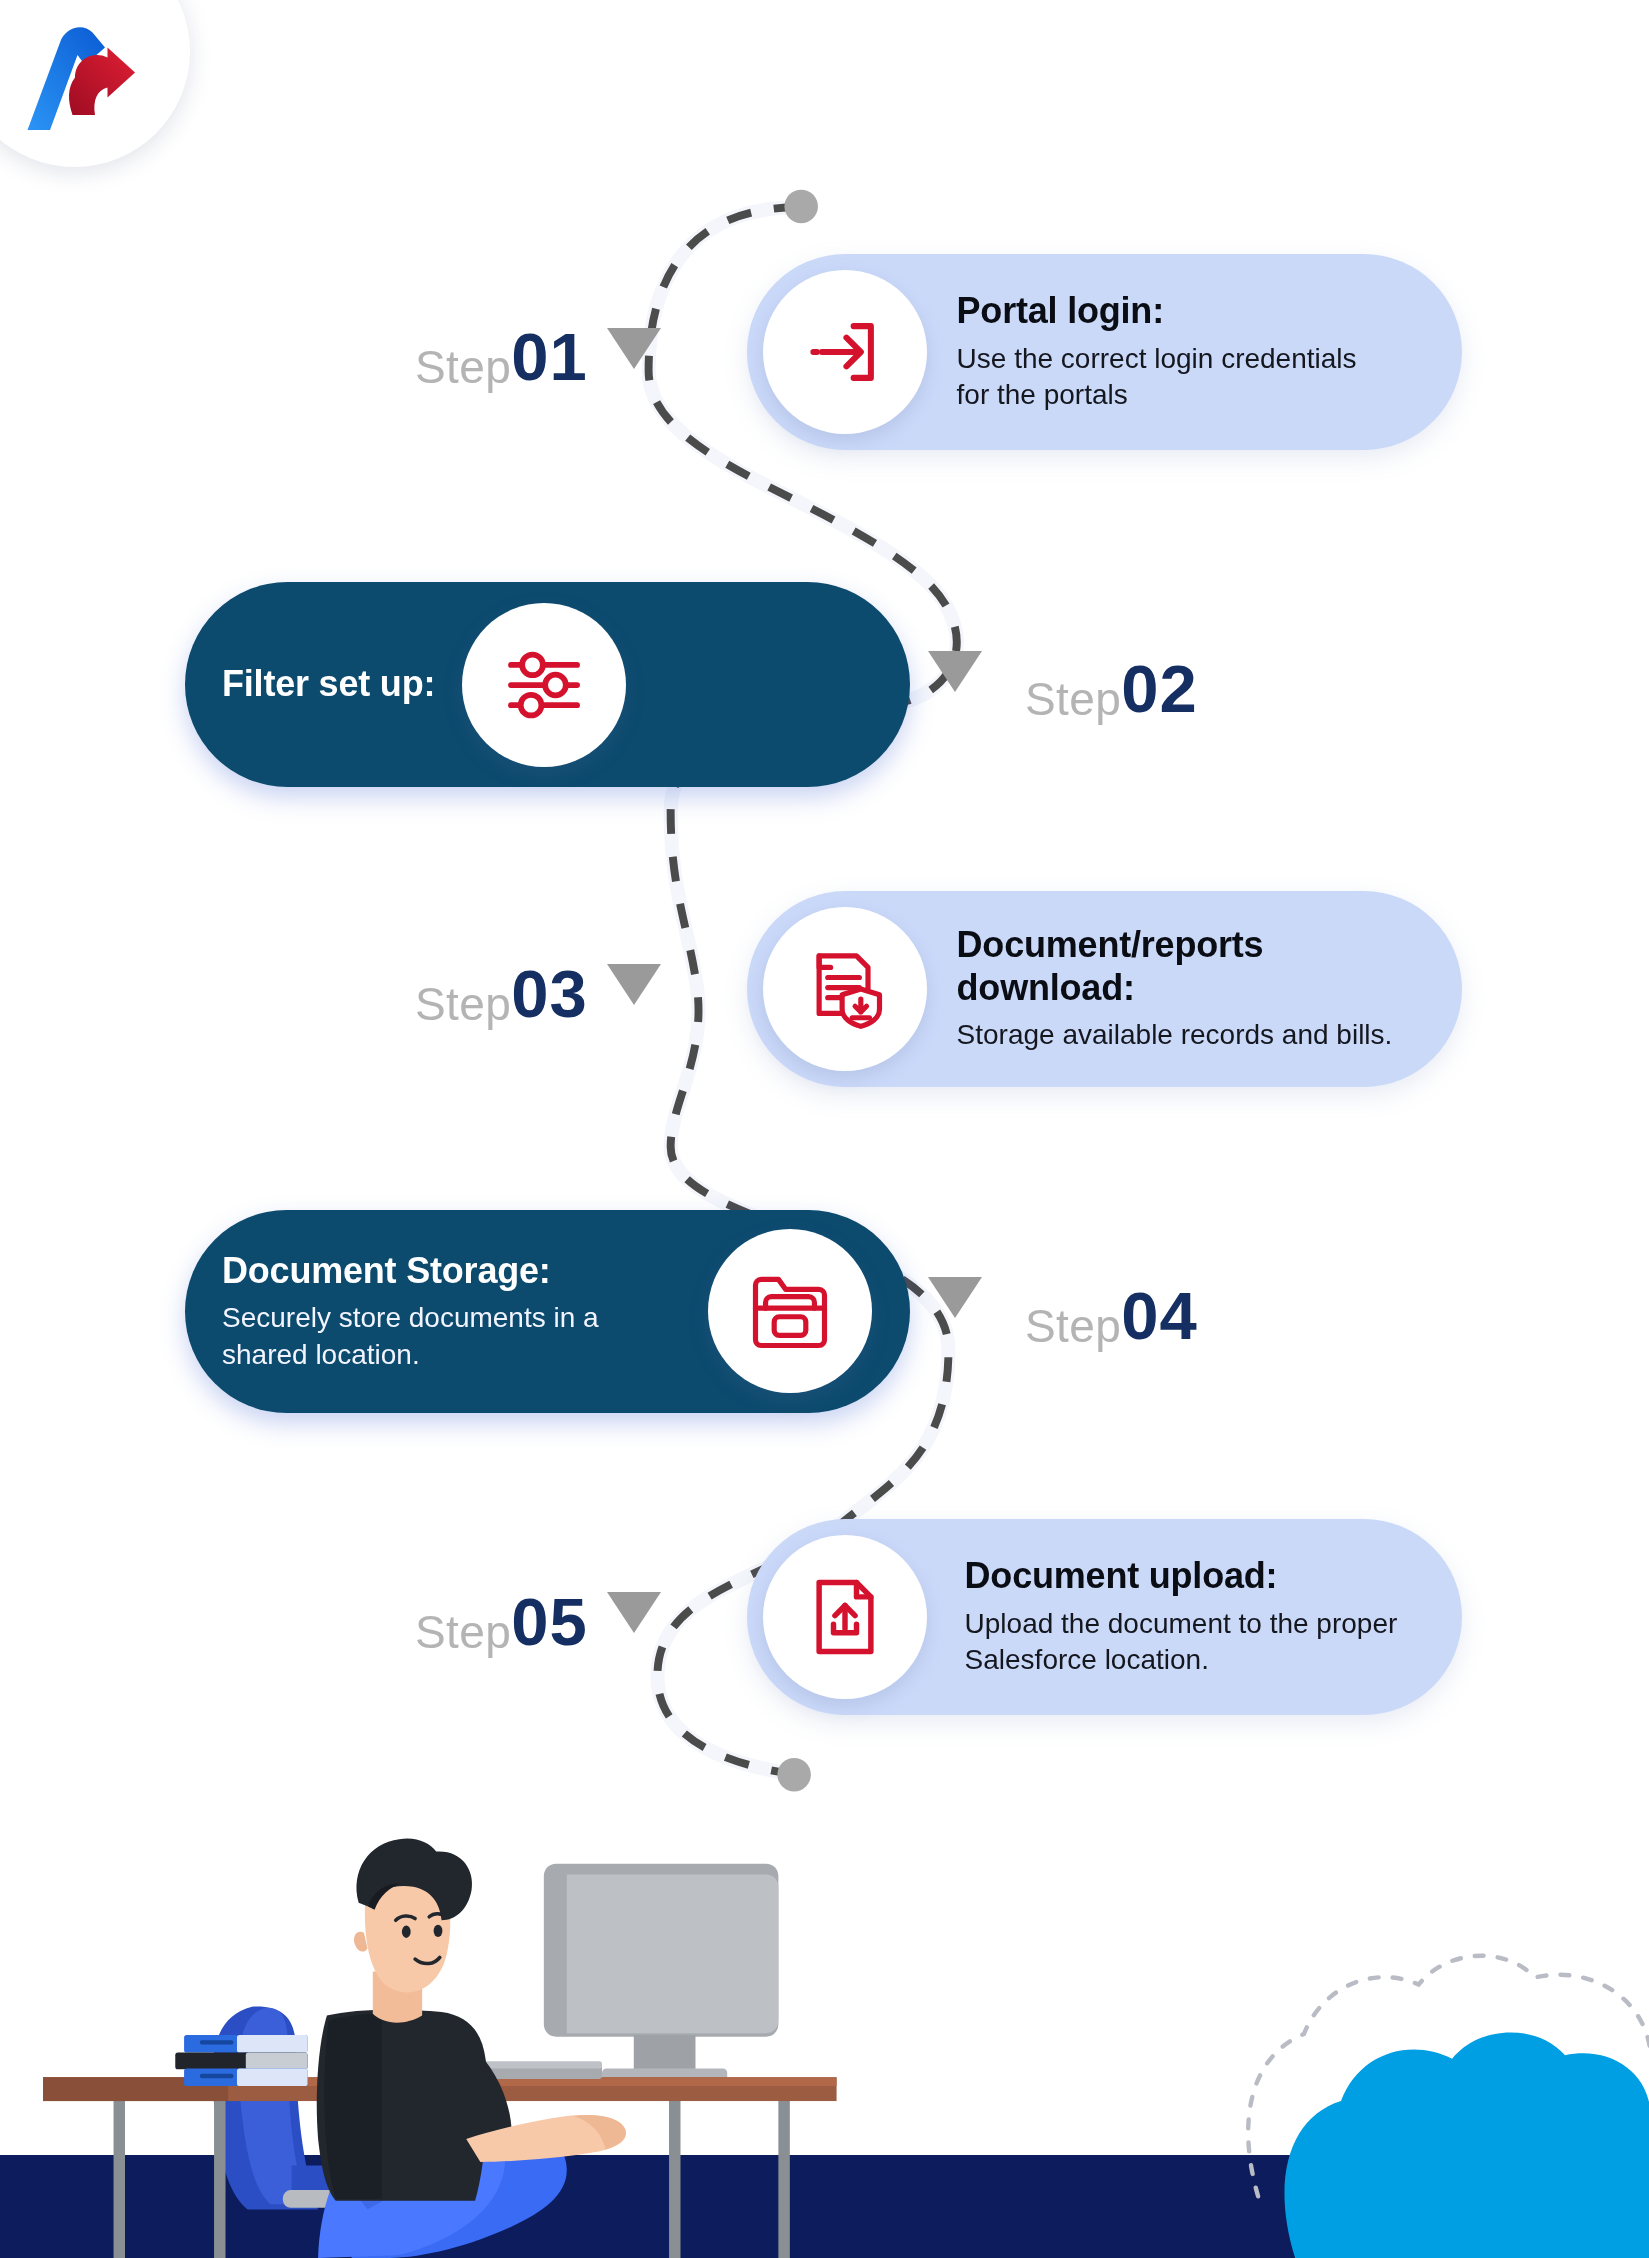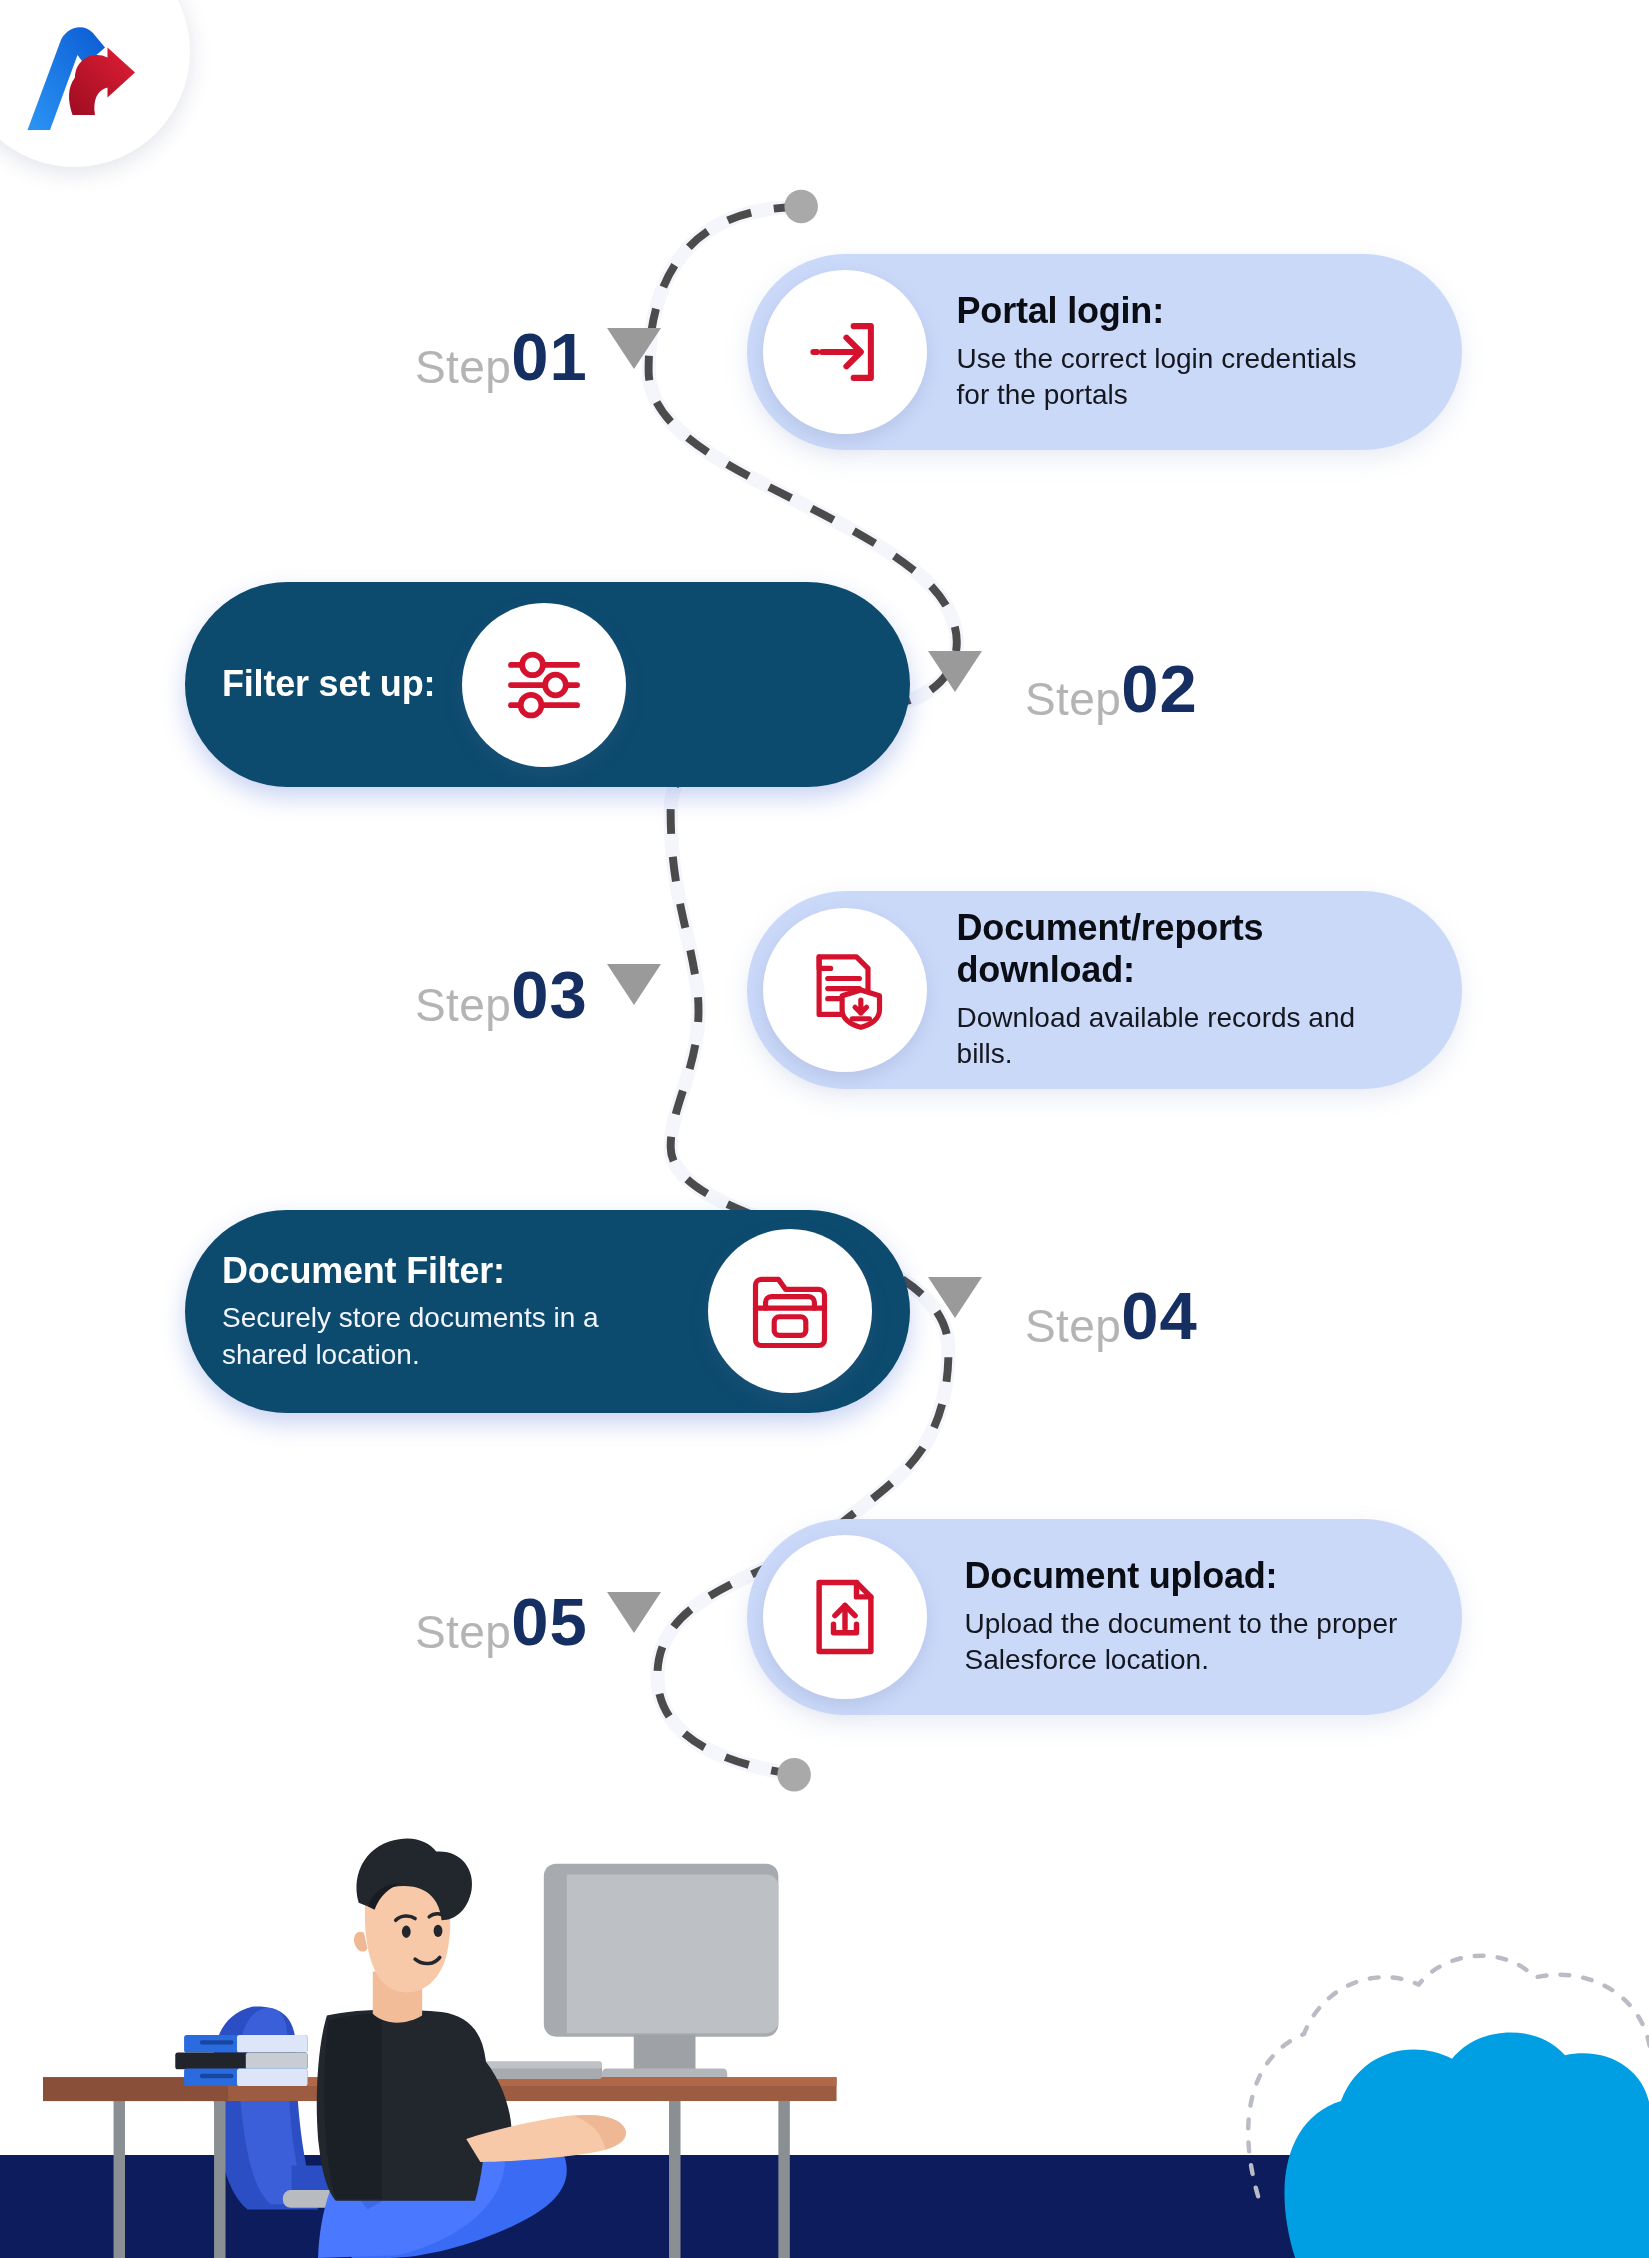--- a/index.html
+++ b/index.html
@@ -171,30 +171,30 @@
           <line x1="20" y1="24" x2="42" y2="24"></line>
           <line x1="20" y1="31" x2="42" y2="31"></line>
           <line x1="20" y1="38" x2="36" y2="38"></line>
           <path d="M43 32 L56 36 V46 C56 52 50 56 43 58 C36 56 30 52 30 46 V36 Z" fill="#ffffff"></path>
           <path d="M43 39 V48 M39 44 L43 48 L47 44"></path>
           <line x1="37" y1="52" x2="49" y2="52"></line>
         </svg>
       </div>
       <div class="pill-text" style="margin-left:30px; max-width:441px;">
         <div class="pill-title">Document/reports download:</div>
-        <div class="pill-desc">Download available records and bills.</div>
+        <div class="pill-desc">Storage available records and bills.</div>
       </div>
     </div>
   </div>
   <div class="tri tri-down" style="left:607px; top:964px;"></div>
 
   <div class="step-row" style="left:185px; top:1210px;">
     <div class="pill solid" style="width:725px; padding:19.4px 16px 19.4px 37px; min-height:196px;">
       <div class="pill-text" style="max-width:459px;">
-        <div class="pill-title">Document Filter:</div>
+        <div class="pill-title">Document Storage:</div>
         <div class="pill-desc">Securely store documents in a shared location.</div>
       </div>
       <div class="icon-bubble" style="margin-left:26.5px;">
         <svg viewBox="0 0 64 64" fill="none" stroke="#D5122E" stroke-width="3.6" stroke-linecap="round" stroke-linejoin="round">
           <path d="M8 52 V14 C8 12 9.5 10 12 10 H24 L29 17 H52 C54.5 17 56 19 56 21 V52 C56 54 54.5 56 52 56 H12 C9.5 56 8 54 8 52 Z"></path>
           <path d="M15 30 V26 C15 24 16.5 22 19 22 H45 C47.5 22 49 24 49 26 V30"></path>
           <line x1="8" y1="30" x2="56" y2="30"></line>
           <rect x="21" y="36" width="22" height="13" rx="3.5"></rect>
         </svg>
       </div>

